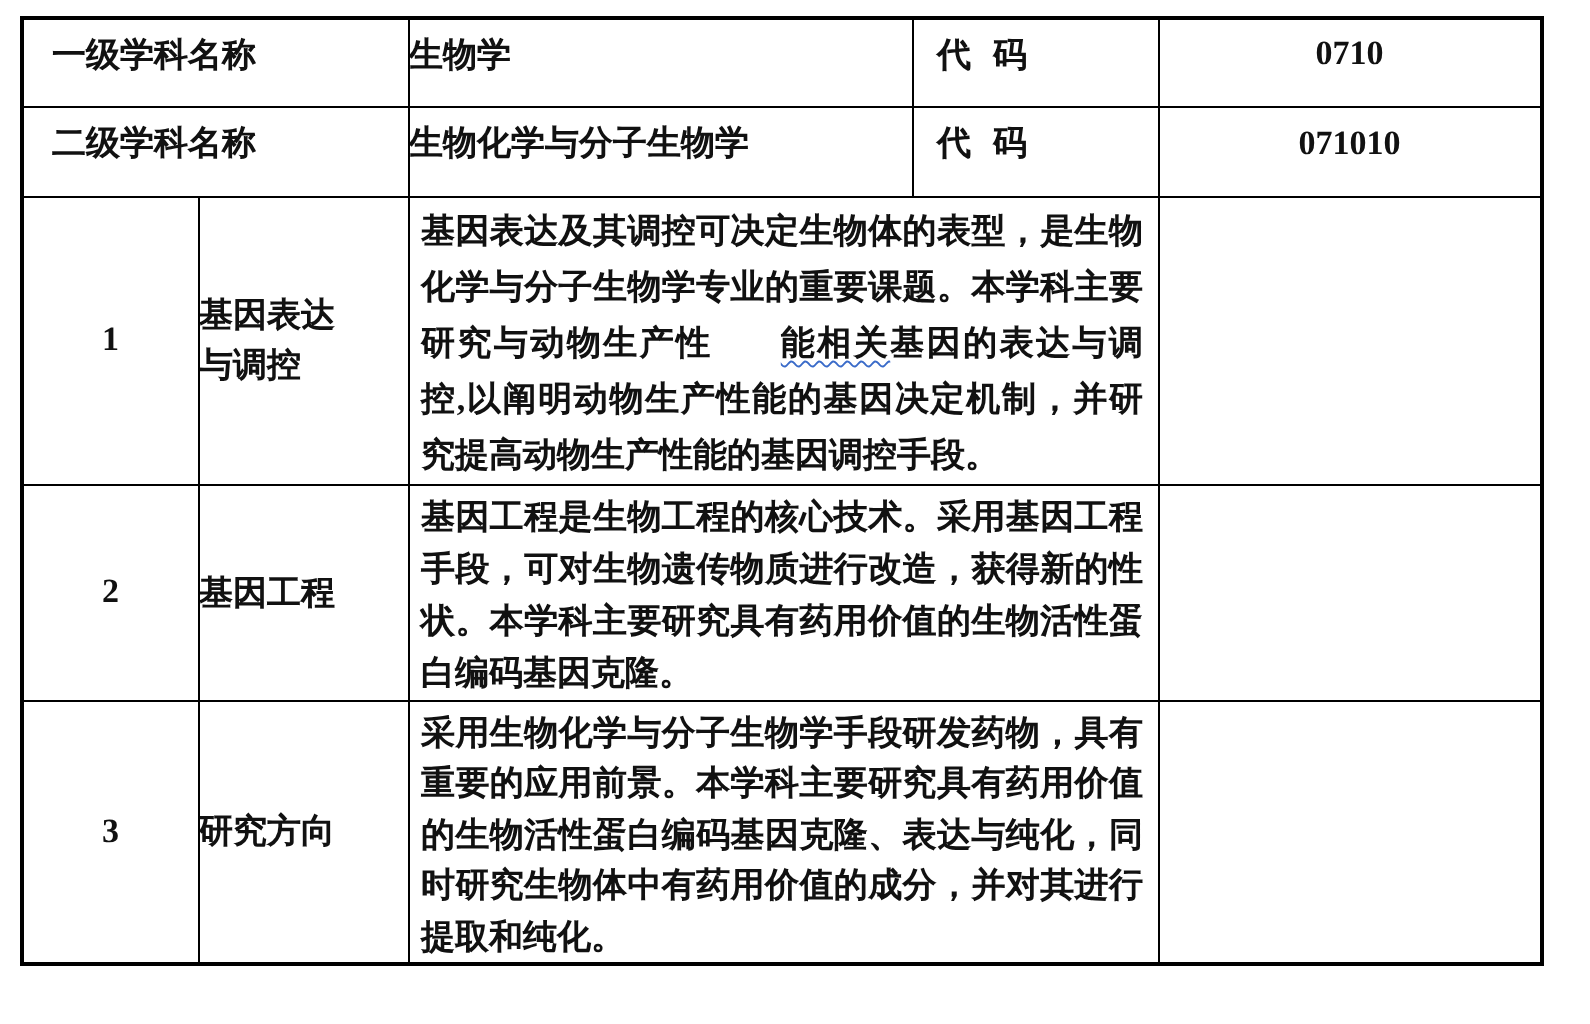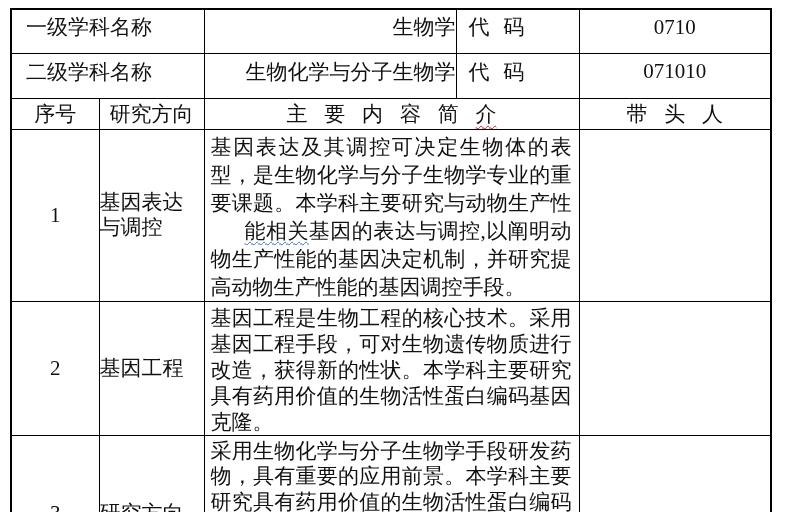--- a/index.html
+++ b/index.html
@@ -17,42 +17,43 @@
     left: 10px;
     top: 8px;
     width: 760px;
     border-collapse: collapse;
     table-layout: fixed;
     border: 2px solid #000000;
   }
   .doc-table td {
     border: 1.5px solid #000000;
     padding: 0;
-    font-size: 21px;
+    font-size: 17px;
     overflow: hidden;
+    font-weight: bold;
   }
   tr.info-row   { height: 44px; }
   tr.info-row2  { height: 45px; }
   tr.head-row   { height: 31px; }
   tr.data-row-1 { height: 142px; }
   tr.data-row-2 { height: 105px; }
   tr.data-row-3 { height: 128px; }
 
   td.label-cell {
     text-align: left;
     padding-left: 14px;
     vertical-align: middle;
     padding-bottom: 8px;
   }
   td.center-cell {
     text-align: center;
     vertical-align: middle;
   }
   td.value-cell {
-    text-align: right;
+    text-align: left;
     vertical-align: middle;
     padding-bottom: 8px;
   }
   td.code-label-cell {
     text-align: left;
     padding-left: 12px;
     word-spacing: 0.4em;
     vertical-align: middle;
     padding-bottom: 8px;
     margin-top: 16px;
@@ -119,26 +120,20 @@
     <td class="code-value-cell">0710</td>
   </tr>
 
   <tr class="info-row2">
     <td colspan="2" class="label-cell">二级学科名称</td>
     <td class="value-cell">生物化学与分子生物学</td>
     <td class="code-label-cell">代 码</td>
     <td class="code-value-cell">071010</td>
   </tr>
 
-  <tr class="head-row">
-    <td class="center-cell">序号</td>
-    <td class="center-cell">研究方向</td>
-    <td colspan="2" class="center-cell spaced"><span>主 要 内 容 简 </span><span class="spell-underline">介</span></td>
-    <td class="center-cell spaced">带 头 人</td>
-  </tr>
 
   <tr class="data-row-1">
     <td class="center-cell">1</td>
     <td class="dir-cell">
       <span class="dir-line">基因表达</span>
       <span class="dir-line">与调控</span>
     </td>
     <td colspan="2" class="intro-cell intro-lh-1"><span>基因表达及其调控可决定生物体的表型，是生物化学与分子生物学专业的重要课题。本学科主要研究与动物生产性</span><span class="grammar-underline">能相关</span><span>基因的表达与调控,以阐明动物生产性能的基因决定机制，并研究提高动物生产性能的基因调控手段。</span></td>
     <td class="center-cell"></td>
   </tr>

